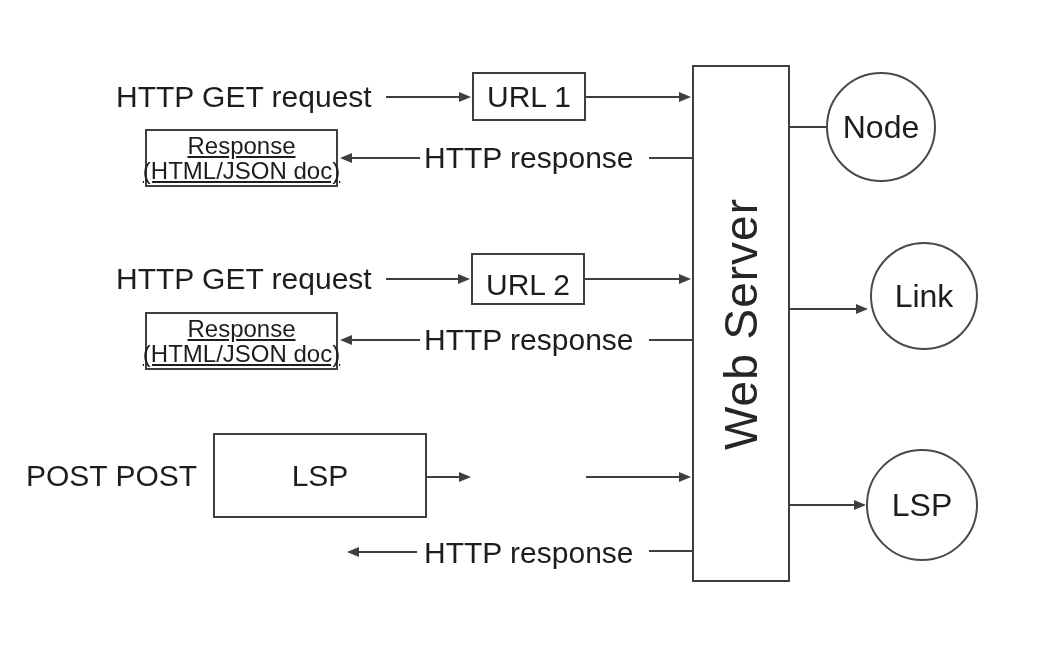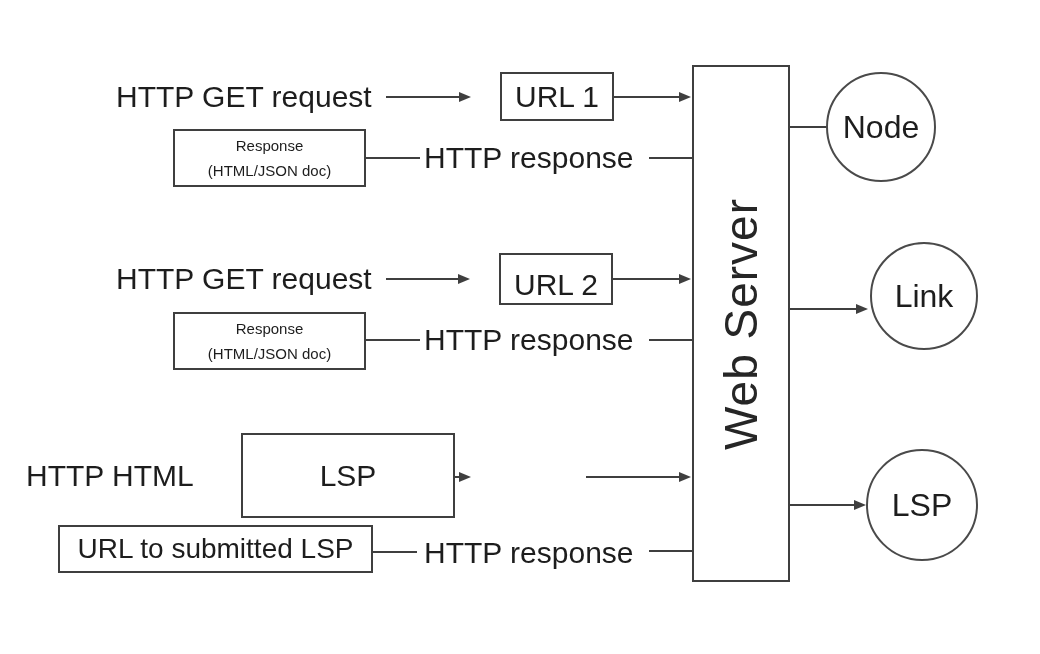--- a/index.html
+++ b/index.html
@@ -28,25 +28,24 @@
   .box {
     position: absolute;
     border: 2px solid #3f3f3f;
     background: #ffffff;
     display: flex;
     flex-direction: column;
     align-items: center;
     justify-content: center;
     text-align: center;
     color: #1d1d1d;
-    margin-left: 28px;
   }
   .box .big-line { font-size: 30px; line-height: 36px; white-space: nowrap; }
   .box .mid-line { font-size: 28px; line-height: 32px; white-space: nowrap; }
-  .box .small-line { font-size: 15px; line-height: 25px; white-space: nowrap; }
+  .box .small-line { font-size: 24px; line-height: 25px; white-space: nowrap; text-decoration: underline; }
   .server-box {
     position: absolute;
     left: 692px; top: 65px;
     width: 98px; height: 517px;
     border: 2px solid #3f3f3f;
     background: #ffffff;
     display: flex;
     align-items: center;
     justify-content: center;
   }
@@ -145,26 +144,23 @@
   <div class="label" style="left:116px; top:262px;">HTTP GET request</div>
   <div class="box" style="left:471px; top:253px; width:114px; height:52px;justify-content:flex-end;">
     <span class="big-line">URL 2</span>
   </div>
   <div class="box" style="left:145px; top:312px; width:193px; height:58px;">
     <span class="small-line">Response</span>
     <span class="small-line">(HTML/JSON doc)</span>
   </div>
   <div class="label" style="left:424px; top:323px;">HTTP response</div>
 
-  <div class="label" style="left:26px; top:459px;">HTTP HTML</div>
+  <div class="label" style="left:26px; top:459px;">POST POST</div>
   <div class="box" style="left:213px; top:433px; width:214px; height:85px;">
     <span class="big-line">LSP</span>
-  </div>
-  <div class="box" style="left:30px; top:525px; width:315px; height:48px;">
-    <span class="mid-line">URL to submitted LSP</span>
   </div>
   <div class="label" style="left:424px; top:536px;">HTTP response</div>
 
   <div class="server-box">
     <span class="server-text">Web Server</span>
   </div>
 
   <div class="endpoint" style="left:826px; top:72px; width:110px; height:110px;">
     <span>Node</span>
   </div>

